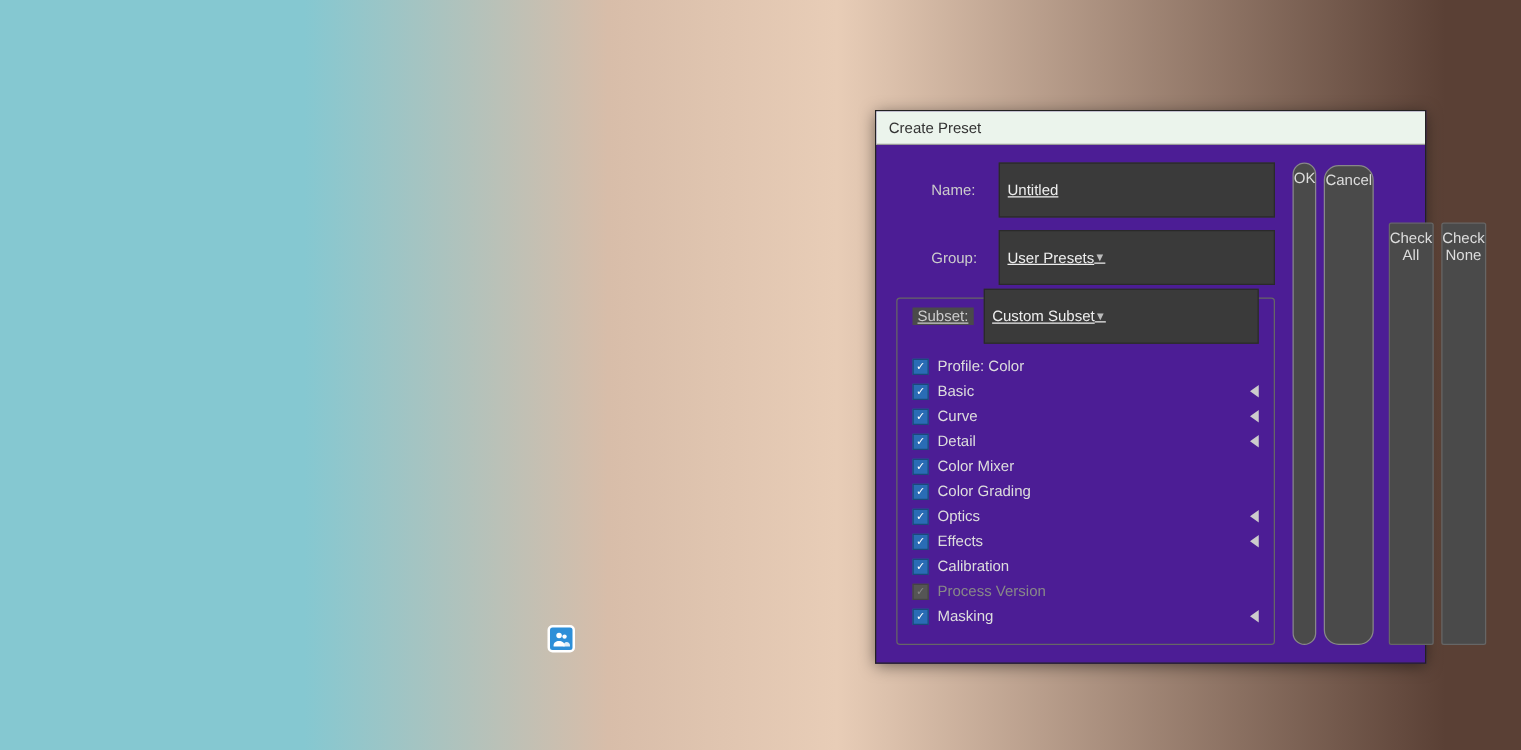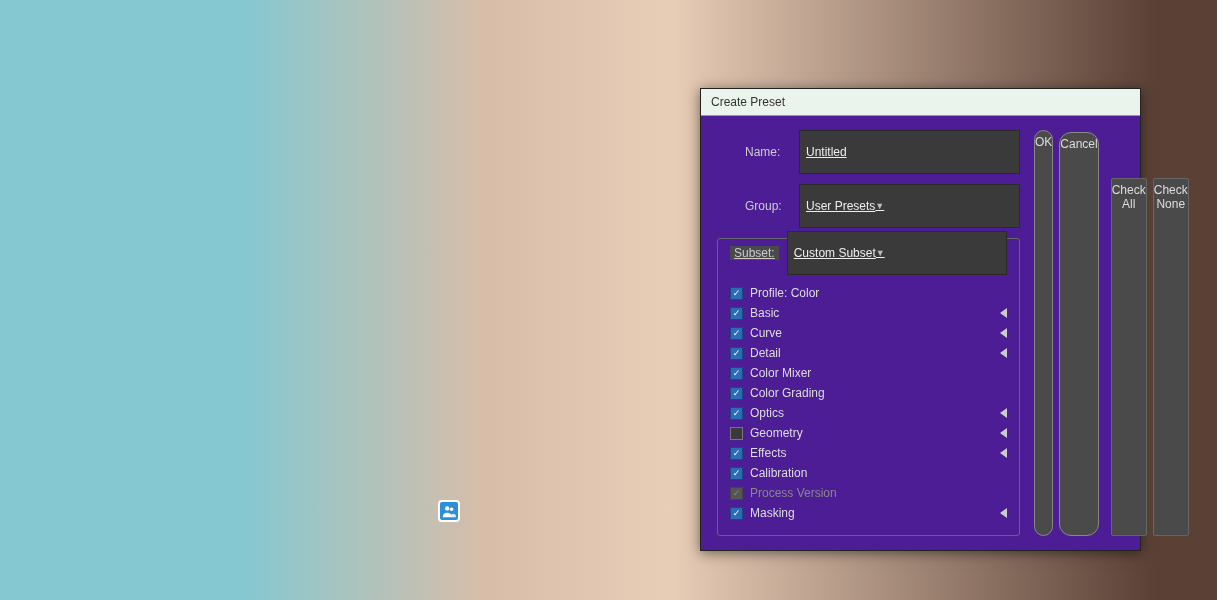--- a/index.html
+++ b/index.html
@@ -260,27 +260,20 @@
             </div>
             <div class="check-row">
               <div class="check-left">
                 <span class="checkbox">✓</span>
                 <span>Optics</span>
               </div>
               <span class="tri"></span>
             </div>
             <div class="check-row">
               <div class="check-left">
-                <span class="checkbox unchecked"></span>
-                <span>Geometry</span>
-              </div>
-              <span class="tri"></span>
-            </div>
-            <div class="check-row">
-              <div class="check-left">
                 <span class="checkbox">✓</span>
                 <span>Effects</span>
               </div>
               <span class="tri"></span>
             </div>
             <div class="check-row">
               <div class="check-left">
                 <span class="checkbox">✓</span>
                 <span>Calibration</span>
               </div>

